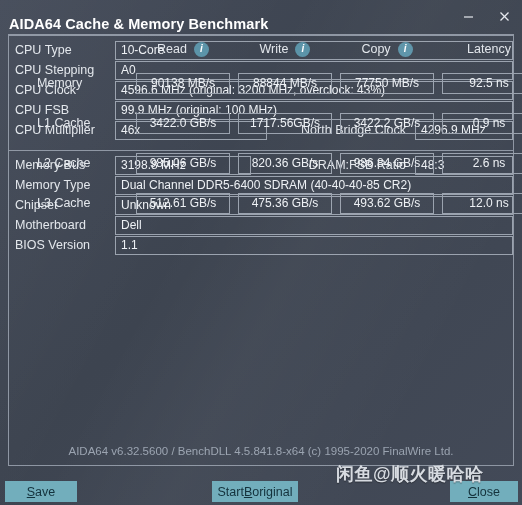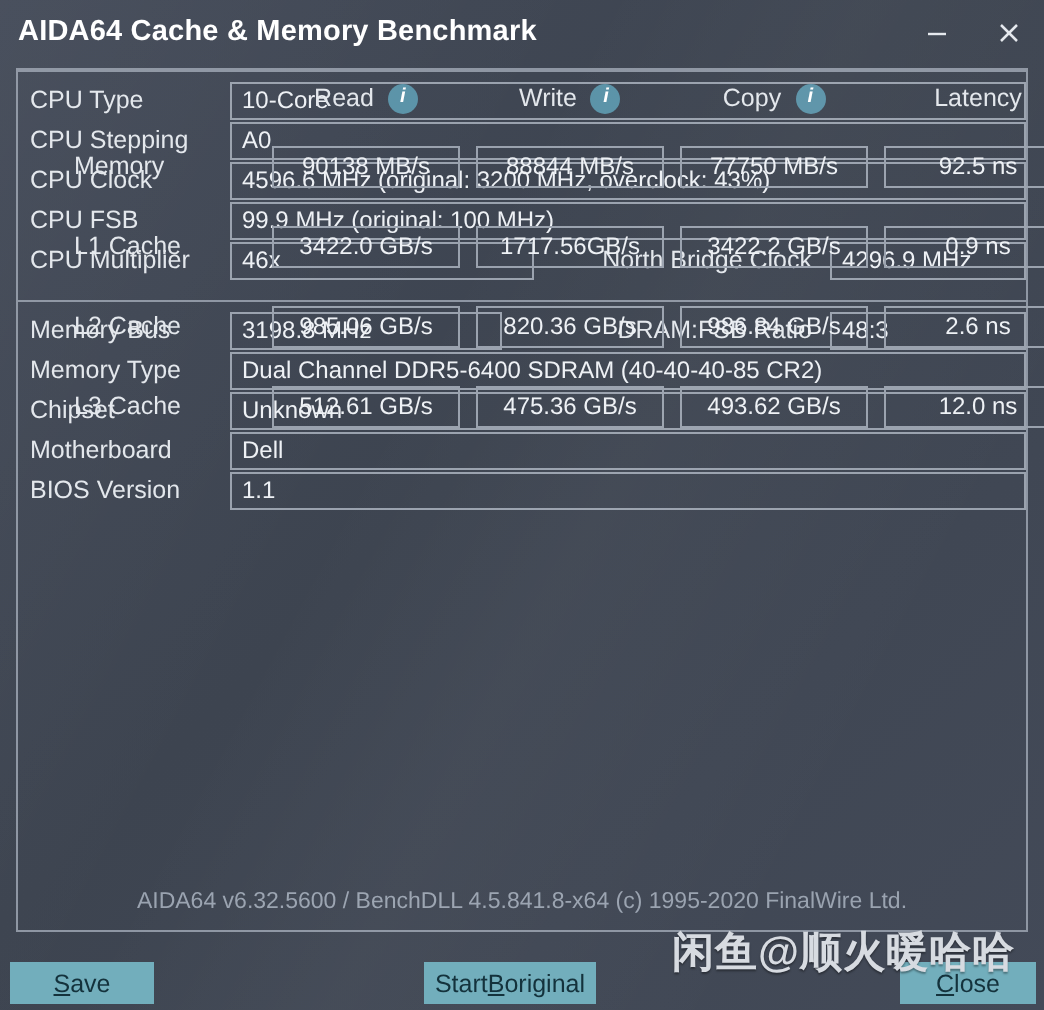--- a/index.html
+++ b/index.html
@@ -33,21 +33,21 @@
     pointer-events: none;
     z-index: 3;
   }
 
   
   .titlebar {
     position: absolute;
     left: 0; top: 0;
     width: 522px; height: 32px;
     display: flex;
-    align-items: center;
+    align-items: flex-end;
     z-index: 4;
   }
   .title-text {
     margin-left: 9px;
     font-size: 14.5px;
     font-weight: bold;
     letter-spacing: 0.1px;
     color: #ffffff;
     white-space: nowrap;
   }
@@ -221,21 +221,21 @@
   .btn u { text-decoration: underline; }
   #save-button       { left: 5px;   top: 481px; width: 72px; }
   #start-bench-button{ left: 212px; top: 481px; width: 86px; }
   #close-button      { left: 450px; top: 481px; width: 68px; }
 
   
   .watermark {
     position: absolute;
     left: 336px;
     top: 462px;
-    font-size: 21px;
+    font-size: 18px;
     font-weight: bold;
     color: #d7dbe1;
     letter-spacing: 0.5px;
     white-space: nowrap;
     z-index: 6;
     text-shadow: 0 1px 1px rgba(0,0,0,0.35);
     pointer-events: none;
     text-align: right;
   }
 </style>

